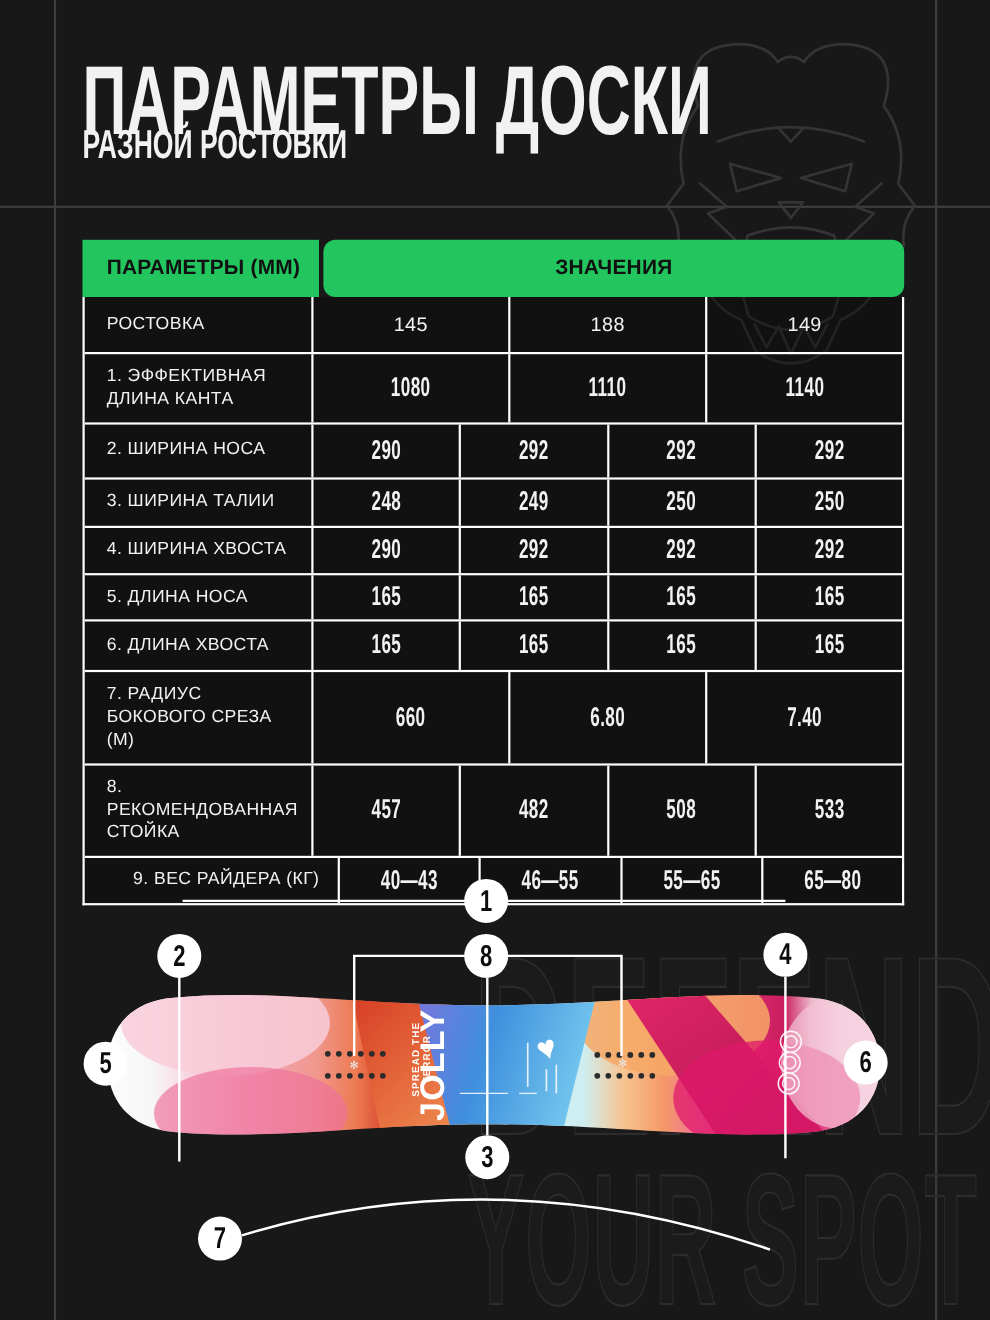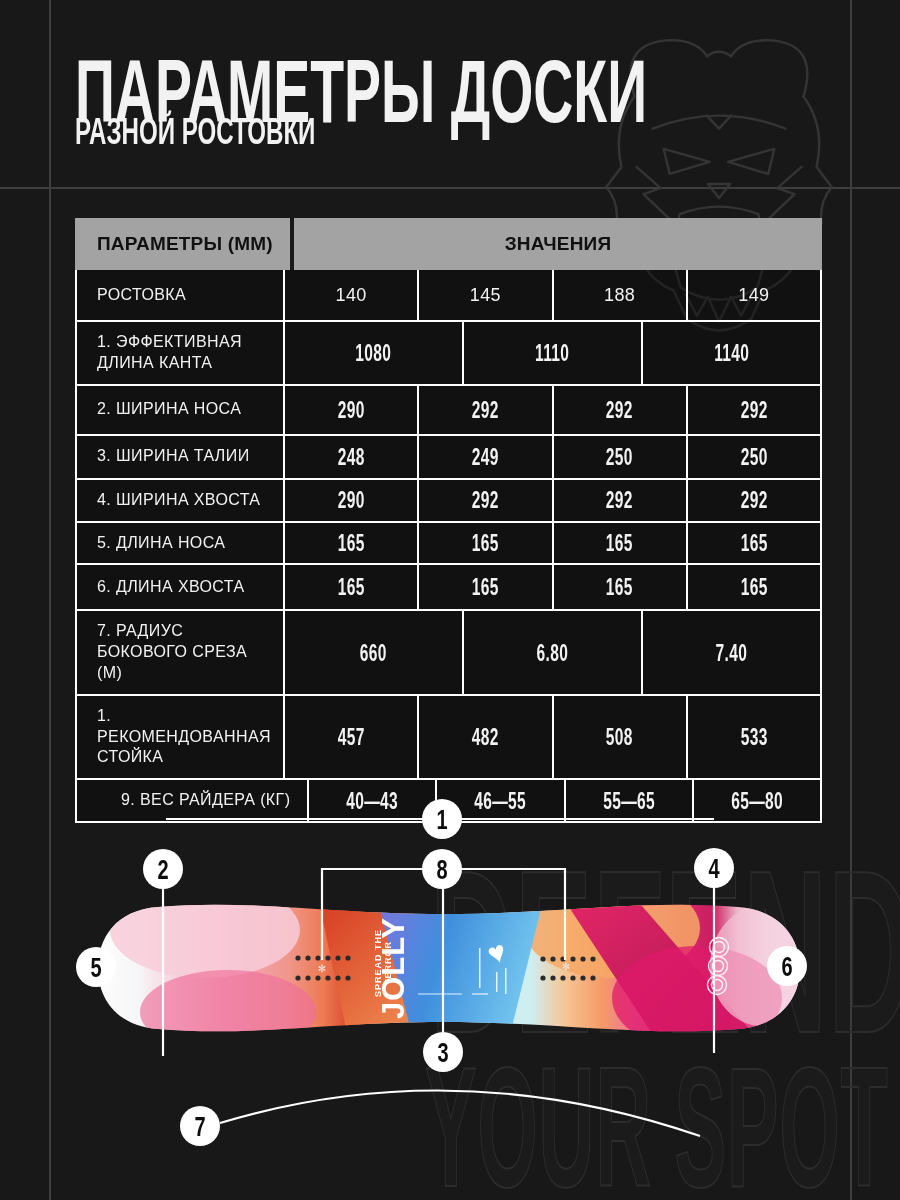--- a/index.html
+++ b/index.html
@@ -15,23 +15,23 @@
          color:rgba(44,44,44,0.15);-webkit-text-stroke:2px #2c2c2c;transform-origin:top left;}
   #ghost-defend{left:430px;top:836px;font-size:232px;transform:scale(0.50,1);letter-spacing:2px;}
   #ghost-spot{left:425px;top:1042px;font-size:170px;transform:scale(0.455,1);letter-spacing:2px;}
   
   .title{position:absolute;left:75px;top:40px;z-index:3;font-weight:700;white-space:nowrap;
          transform:scale(0.66,1.06);transform-origin:top left;font-size:84px;letter-spacing:0;}
   .subtitle{position:absolute;left:75px;top:110px;z-index:3;font-weight:700;white-space:nowrap;
          transform:scale(0.67,1.02);transform-origin:top left;font-size:36px;}
   
   .theader{position:absolute;left:75px;top:218px;width:747px;height:52px;display:flex;z-index:3;}
-  .hcell{background:#a3a3a3;color:#111;display:flex;align-items:center;font-weight:700;font-size:19px;letter-spacing:.2px;}
+  .hcell{background:#22c55e;color:#111;display:flex;align-items:center;font-weight:700;font-size:19px;letter-spacing:.2px;}
   .hcell.params{width:215px;padding-left:22px;box-sizing:border-box;}
-  .hcell.values{flex:1;justify-content:center;margin-left:4px;}
+  .hcell.values{flex:1;justify-content:center;margin-left:4px;border-radius:11px;}
   .tbody{position:absolute;left:75px;top:270px;width:747px;z-index:3;box-sizing:border-box;
          border:2px solid #fff;border-top:none;background:rgba(8,8,8,0.38);}
   .trow{display:flex;border-bottom:2px solid #fff;}
   .trow:last-child{border-bottom:none;margin-left:24px;}
   .lcell{width:208px;box-sizing:border-box;padding:10px 12px 10px 20px;font-size:16px;line-height:1.3;
          letter-spacing:.4px;display:flex;align-items:center;border-right:2px solid #fff;}
   .vcell{flex:1;display:flex;align-items:center;justify-content:center;border-right:2px solid #fff;}
   .vcell:last-child{border-right:none;}
   .num{font-size:21px;font-weight:700;display:inline-block;transform:scale(0.74,1.18);letter-spacing:.5px;}
   .plain{font-size:18px;letter-spacing:.4px;}
@@ -78,23 +78,20 @@
 
   <div class="theader">
     <div class="hcell params">ПАРАМЕТРЫ (ММ)</div>
     <div class="hcell values">ЗНАЧЕНИЯ</div>
   </div>
 
   <div class="tbody">
     <div class="trow" style="min-height:50px">
       <div class="lcell">РОСТОВКА</div>
       <div class="vcell">
-          <span class="plain">140</span>
-        </div>
-      <div class="vcell">
           <span class="plain">145</span>
         </div>
       <div class="vcell">
           <span class="plain">188</span>
         </div>
       <div class="vcell">
           <span class="plain">149</span>
         </div>
     </div>
     <div class="trow" style="min-height:59px">
@@ -190,21 +187,21 @@
           <span class="num">660</span>
         </div>
       <div class="vcell">
           <span class="num">6.80</span>
         </div>
       <div class="vcell">
           <span class="num">7.40</span>
         </div>
     </div>
     <div class="trow" style="min-height:61px">
-      <div class="lcell">1. РЕКОМЕНДОВАННАЯ СТОЙКА</div>
+      <div class="lcell">8. РЕКОМЕНДОВАННАЯ СТОЙКА</div>
       <div class="vcell">
           <span class="num">457</span>
         </div>
       <div class="vcell">
           <span class="num">482</span>
         </div>
       <div class="vcell">
           <span class="num">508</span>
         </div>
       <div class="vcell">

